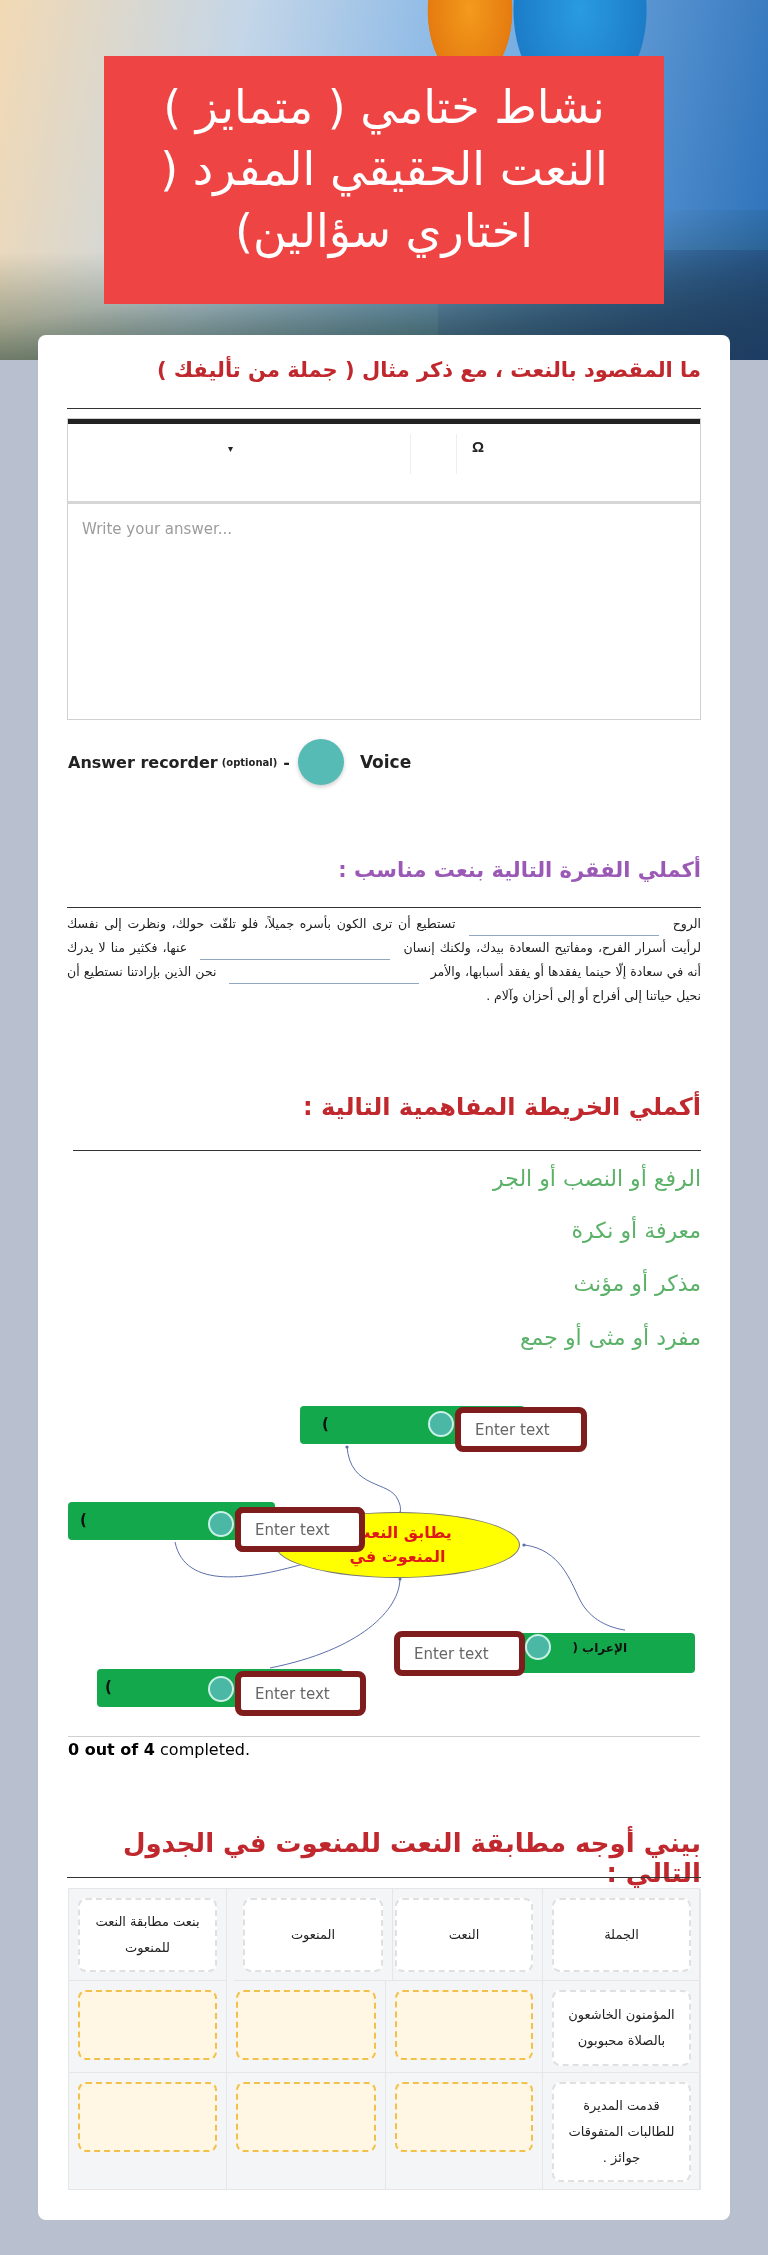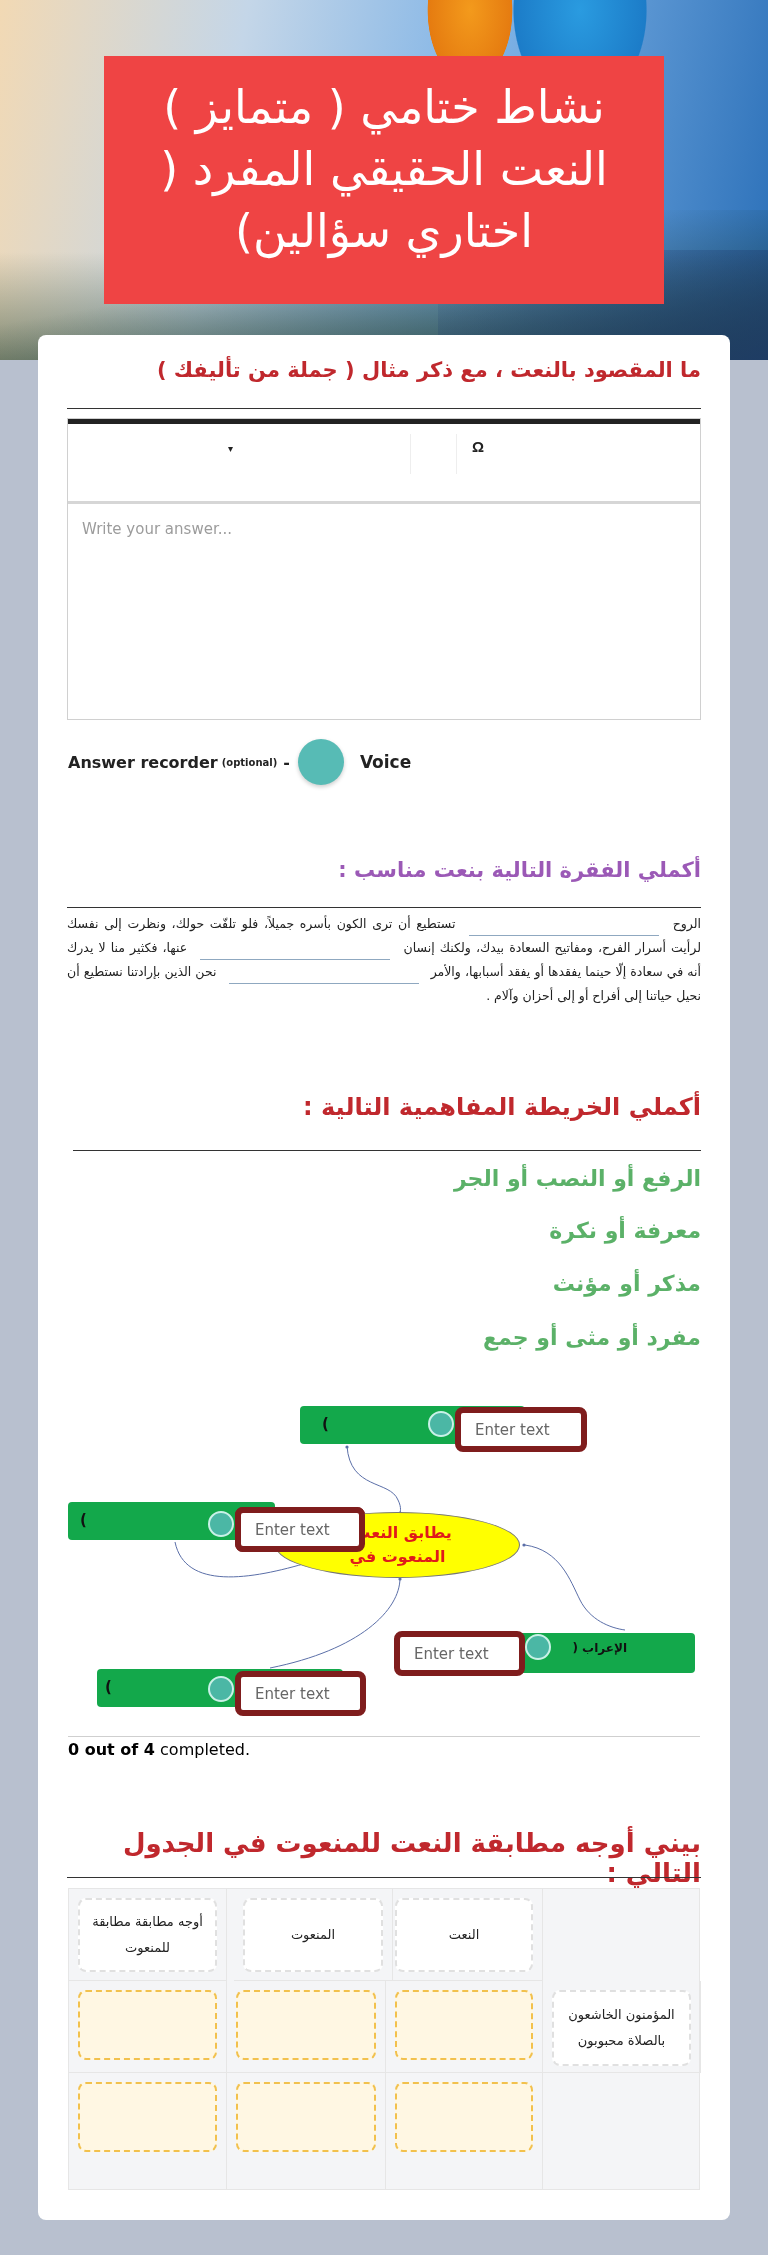--- a/index.html
+++ b/index.html
@@ -88,21 +88,21 @@
   }
   .para .blank {
     display: inline-block; width: 190px; height: 18px; vertical-align: bottom;
     border: none; border-bottom: 1px solid #8fa8c0; background: transparent;
     margin: 0 8px;
   }
 
   
   .green-line {
     position: absolute; right: 67px; direction: rtl; text-align: right;
-    font-family: "DejaVu Sans", sans-serif; font-weight: bold; font-size: 22px;
+    font-family: "DejaVu Sans", sans-serif; font-weight: normal; font-size: 22px;
     color: #5bb168;
   }
 
   
   .map { position: absolute; left: 0; top: 0; width: 768px; height: 2255px; pointer-events: none; }
   .gbox {
     position: absolute; background: #13a84b; border-radius: 4px;
     color: #111; font-weight: bold; font-size: 15px;
     font-family: "DejaVu Sans", sans-serif;
   }
@@ -258,43 +258,49 @@
 <div class="progress-rule"></div>
 <div class="progress">
   <b>0 out of 4</b><span> completed.</span>
 </div>
 
 <div class="q-title" style="right:67px; top:1828px; width:640px; font-size:26px; color:#c0282d;">بيني أوجه مطابقة النعت للمنعوت في الجدول التالي :</div>
 <div class="rule" style="left:67px; top:1877px; width:634px;"></div>
 
 <div class="tbl">
 
+  <div class="tcell" style="left:474px; top:0; width:158px; height:92px;">
+    <div class="card-slot" style="height:74px;">الجملة</div>
+  </div>
   <div class="tcell" style="left:317px; top:0; width:157px; height:92px;">
     <div class="card-slot" style="height:74px;">النعت</div>
   </div>
   <div class="tcell" style="left:165px; top:0; width:159px; height:92px;">
     <div class="card-slot" style="height:74px;">المنعوت</div>
   </div>
   <div class="tcell" style="left:0; top:0; width:158px; height:92px;">
-    <div class="card-slot" style="height:74px;">أوجه مطابقة مطابقة للمنعوت</div>
+    <div class="card-slot" style="height:74px;">بنعت مطابقة النعت للمنعوت</div>
   </div>
 
   <div class="tcell" style="left:474px; top:92px; width:158px; height:92px;">
     <div class="card-slot" style="height:76px;">المؤمنون الخاشعون بالصلاة محبوبون</div>
   </div>
   <div class="tcell" style="left:317px; top:92px; width:157px; height:92px;">
     <div class="drop-slot"></div>
   </div>
   <div class="tcell" style="left:158px; top:92px; width:159px; height:92px;">
     <div class="drop-slot"></div>
   </div>
   <div class="tcell" style="left:0; top:92px; width:158px; height:92px;">
     <div class="drop-slot"></div>
   </div>
 
+  <div class="tcell" style="left:474px; top:184px; width:158px; height:117px;">
+    <div class="card-slot" style="height:100px;">قدمت المديرة للطالبات المتفوقات جوائز .</div>
+  </div>
   <div class="tcell" style="left:317px; top:184px; width:157px; height:117px;">
     <div class="drop-slot"></div>
   </div>
   <div class="tcell" style="left:158px; top:184px; width:159px; height:117px;">
     <div class="drop-slot"></div>
   </div>
   <div class="tcell" style="left:0; top:184px; width:158px; height:117px;">
     <div class="drop-slot"></div>
   </div>
 </div>

